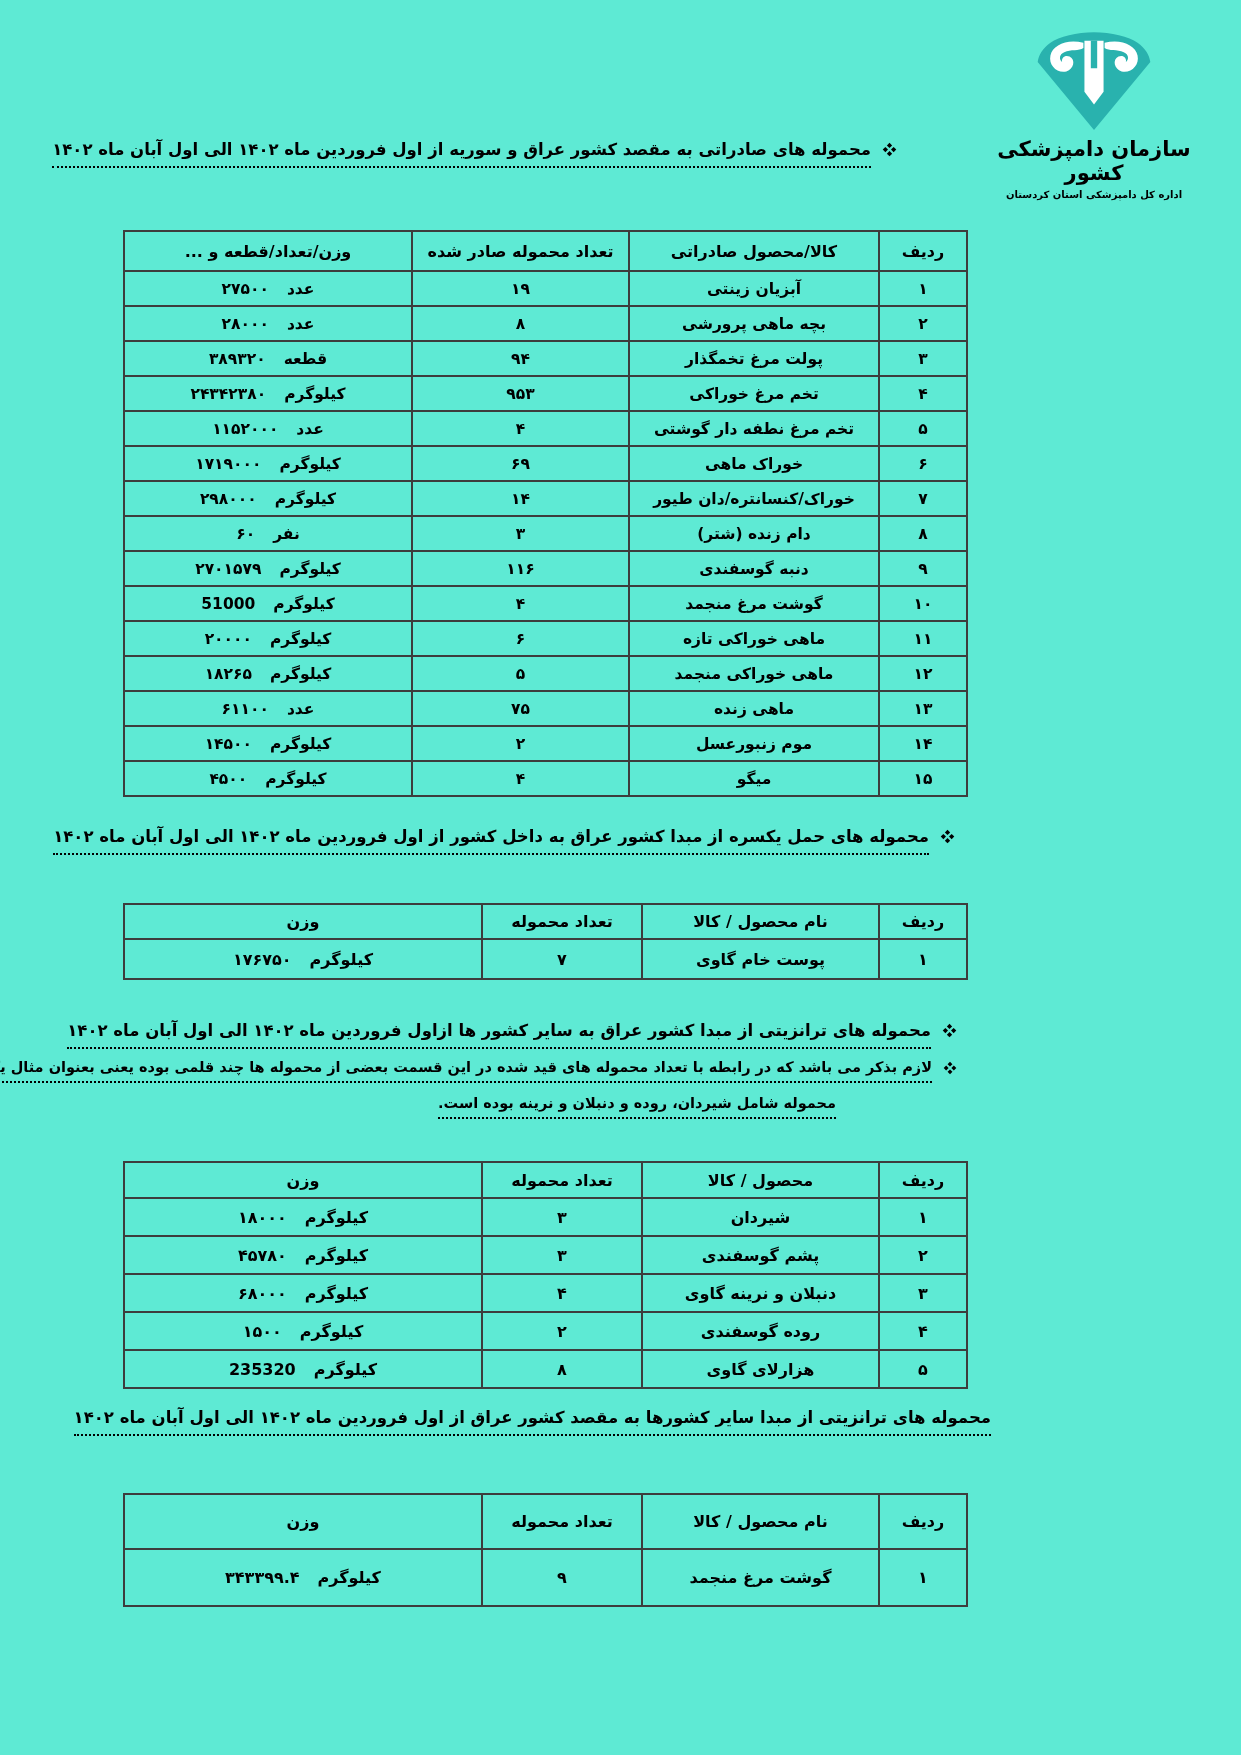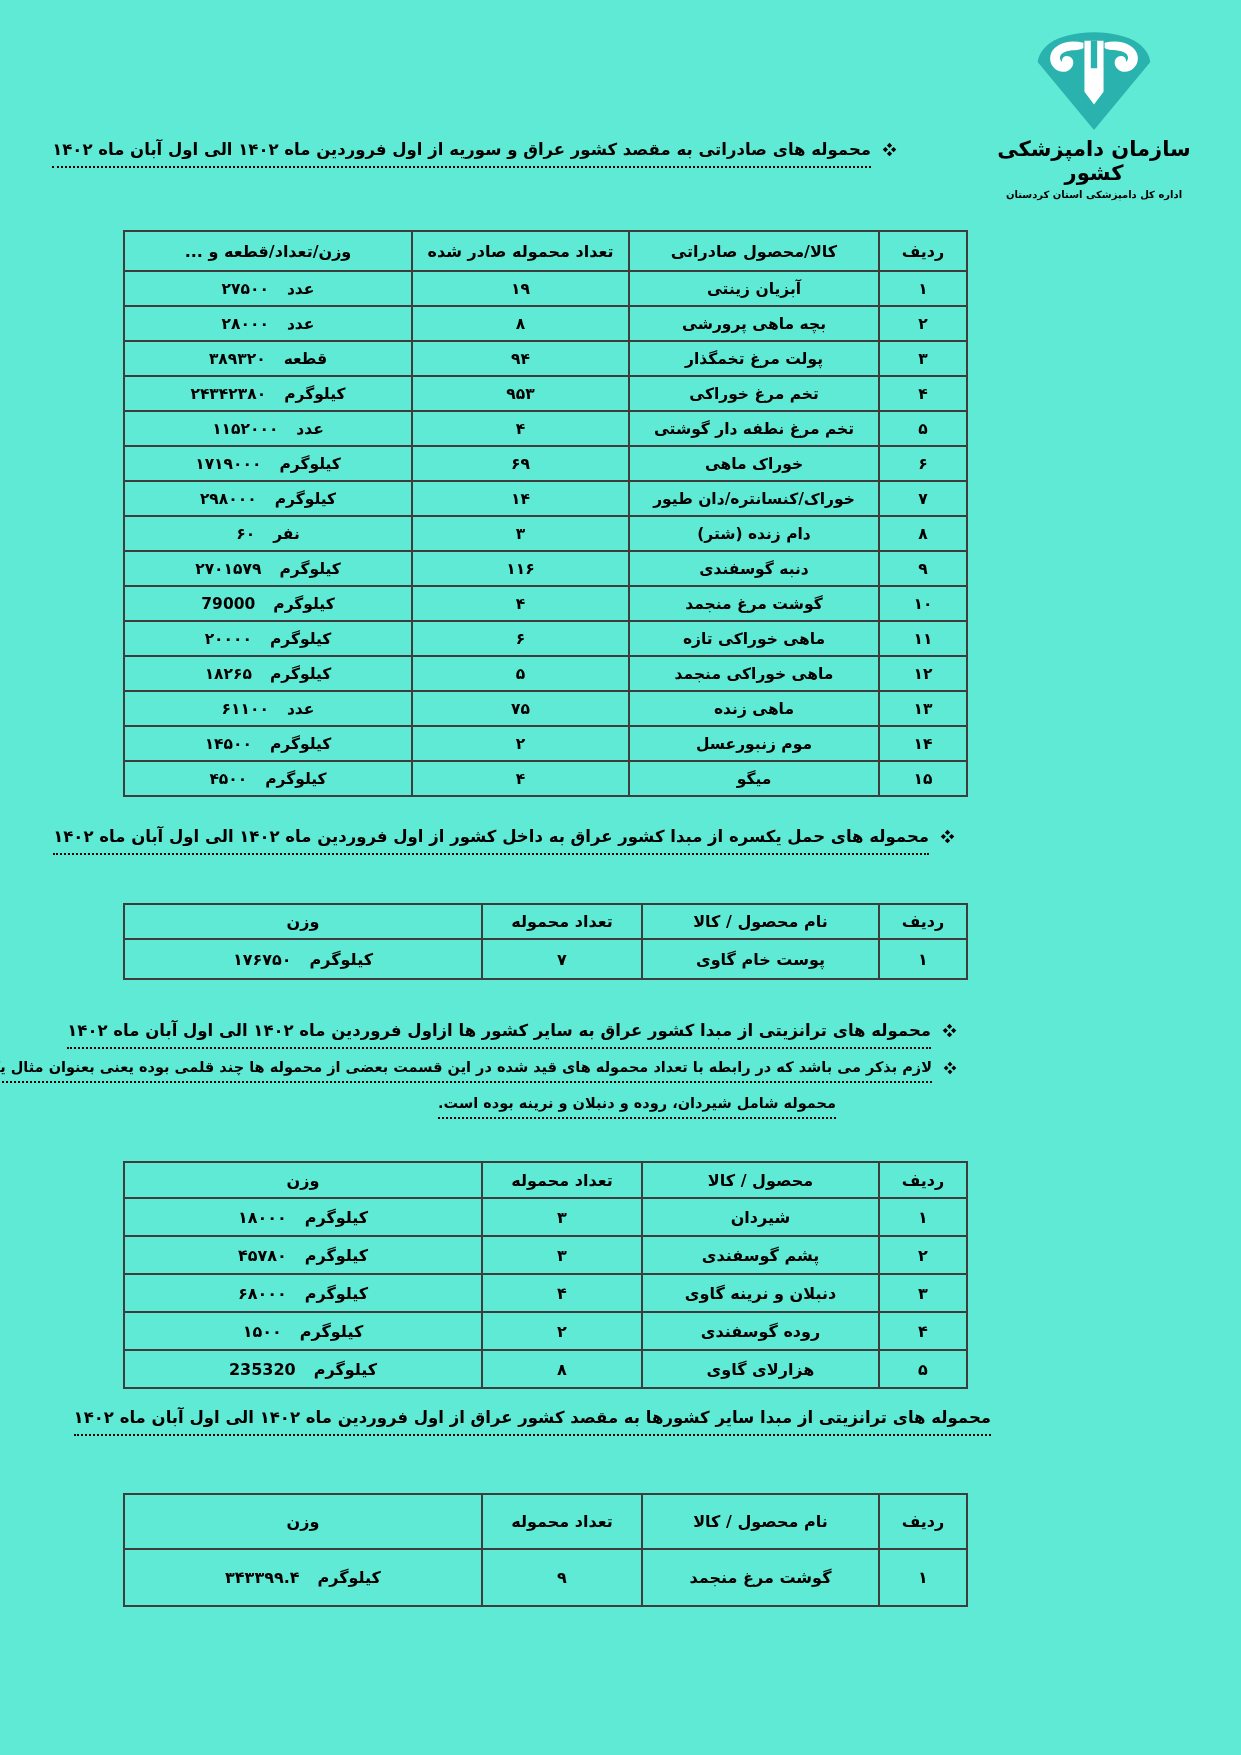--- a/index.html
+++ b/index.html
@@ -173,21 +173,21 @@
           <td class="col-weight"><span class="wgroup">
               <span>۲۷۰۱۵۷۹</span>
               <span>کیلوگرم</span>
             </span></td>
         </tr>
         <tr>
           <td class="col-row">۱۰</td>
           <td class="col-product">گوشت مرغ منجمد</td>
           <td class="col-count">۴</td>
           <td class="col-weight"><span class="wgroup">
-              <span>79000</span>
+              <span>51000</span>
               <span>کیلوگرم</span>
             </span></td>
         </tr>
         <tr>
           <td class="col-row">۱۱</td>
           <td class="col-product">ماهی خوراکی تازه</td>
           <td class="col-count">۶</td>
           <td class="col-weight"><span class="wgroup">
               <span>۲۰۰۰۰</span>
               <span>کیلوگرم</span>

